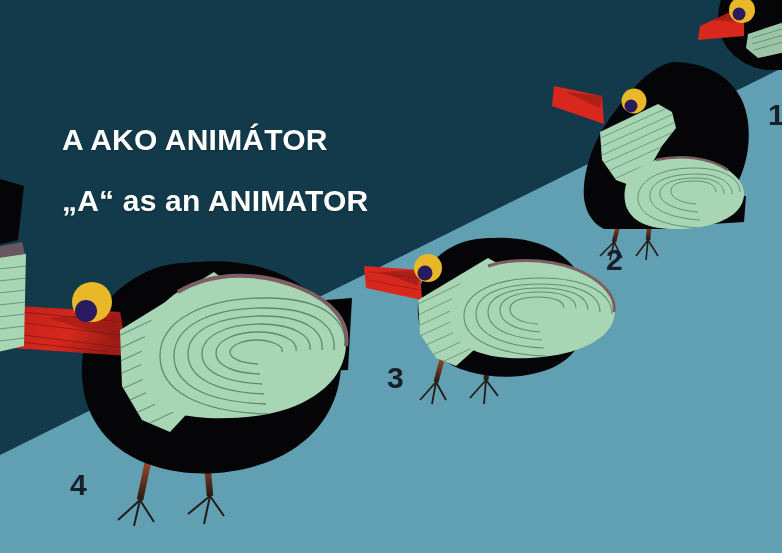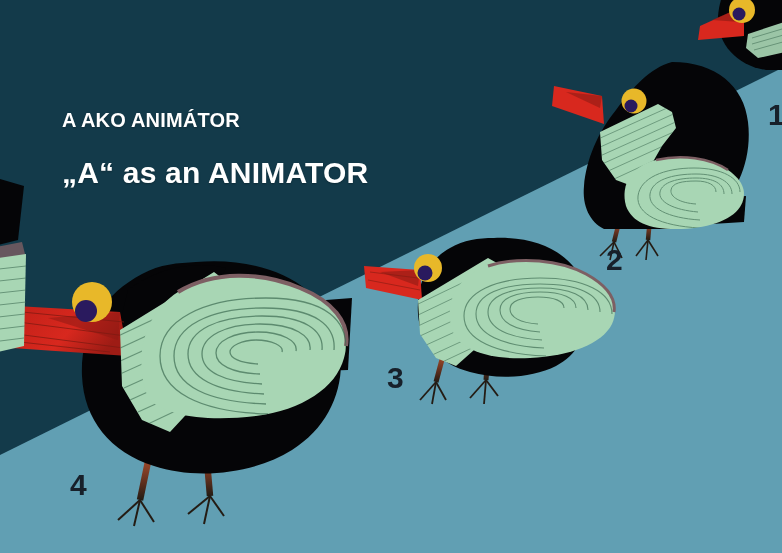--- a/index.html
+++ b/index.html
@@ -32,27 +32,28 @@
     pointer-events: none;
   }
   .title-line {
     color: #ffffff;
     font-weight: bold;
     letter-spacing: 0.2px;
     white-space: nowrap;
     text-shadow: 0 1px 2px rgba(0,0,0,0.25);
   }
   .title-line-1 {
-    font-size: 20px;
+    font-size: 30px;
     line-height: 36px;
+    margin-top: 20px;
   }
   .title-line-2 {
     font-size: 30px;
     line-height: 38px;
-    margin-top: 16px;
+    margin-top: 24px;
   }
 
   
   .numeral {
     position: absolute;
     z-index: 35;
     color: #17202a;
     font-weight: bold;
     font-size: 30px;
     line-height: 30px;

